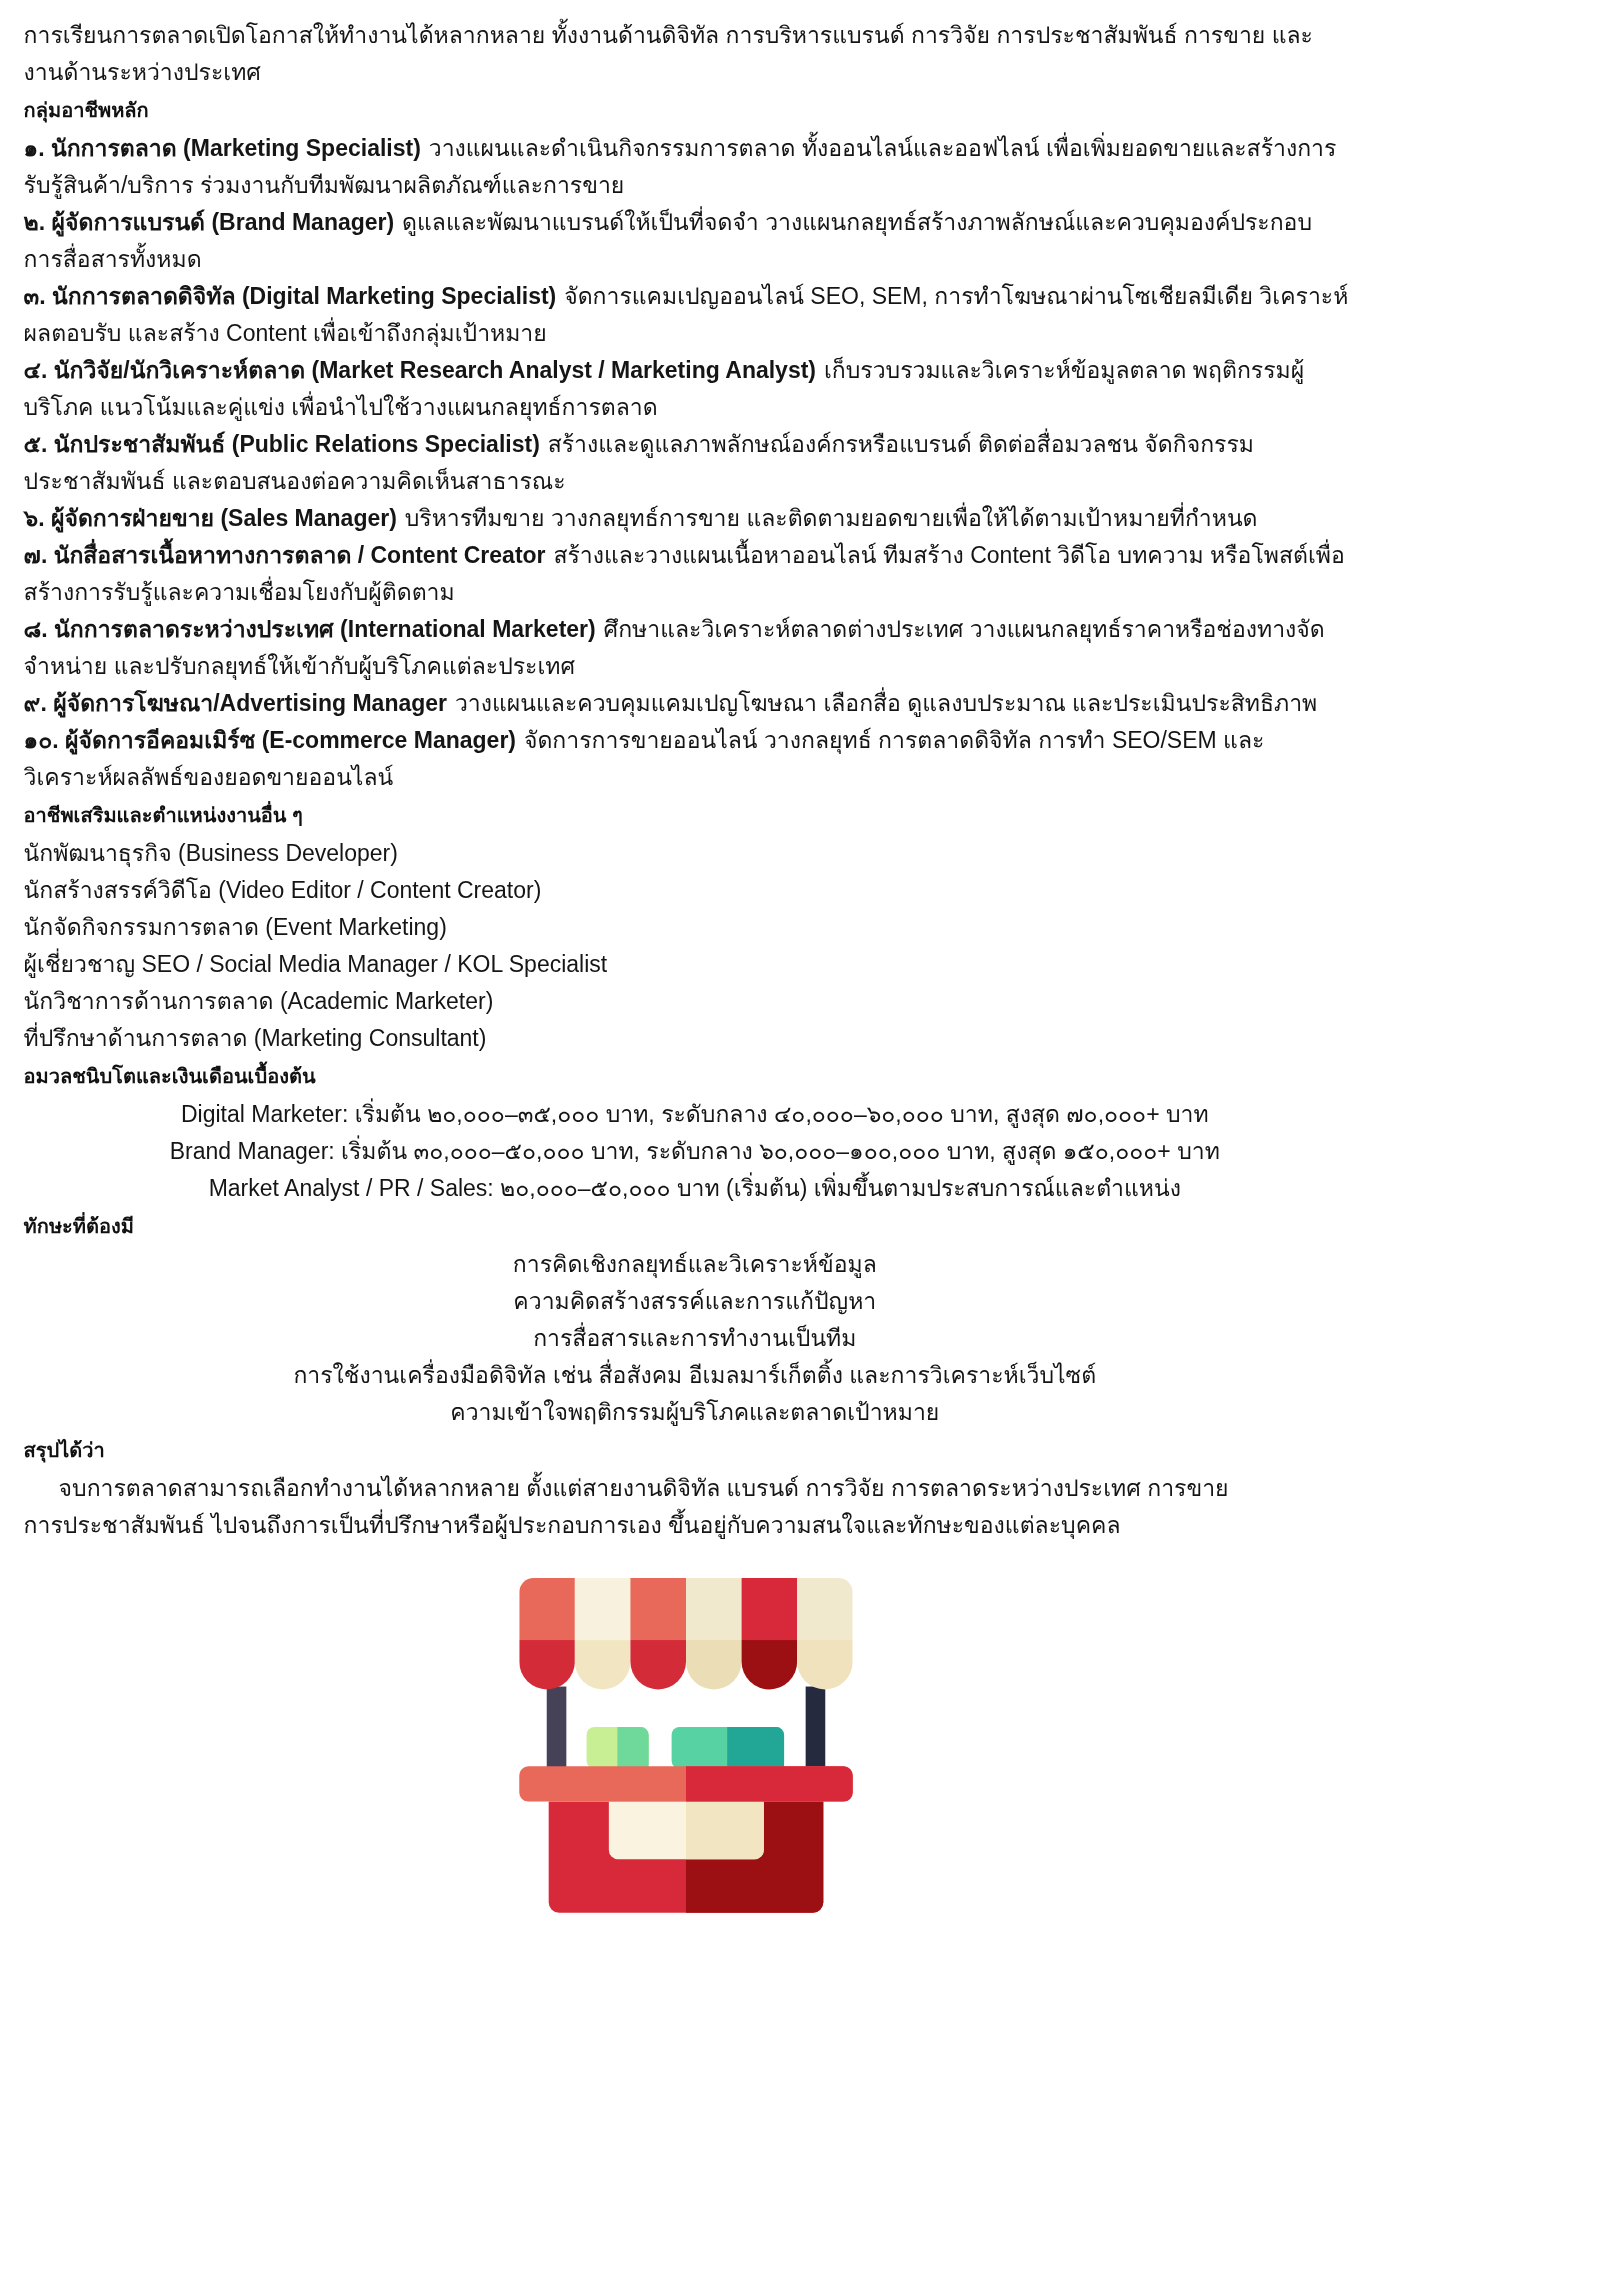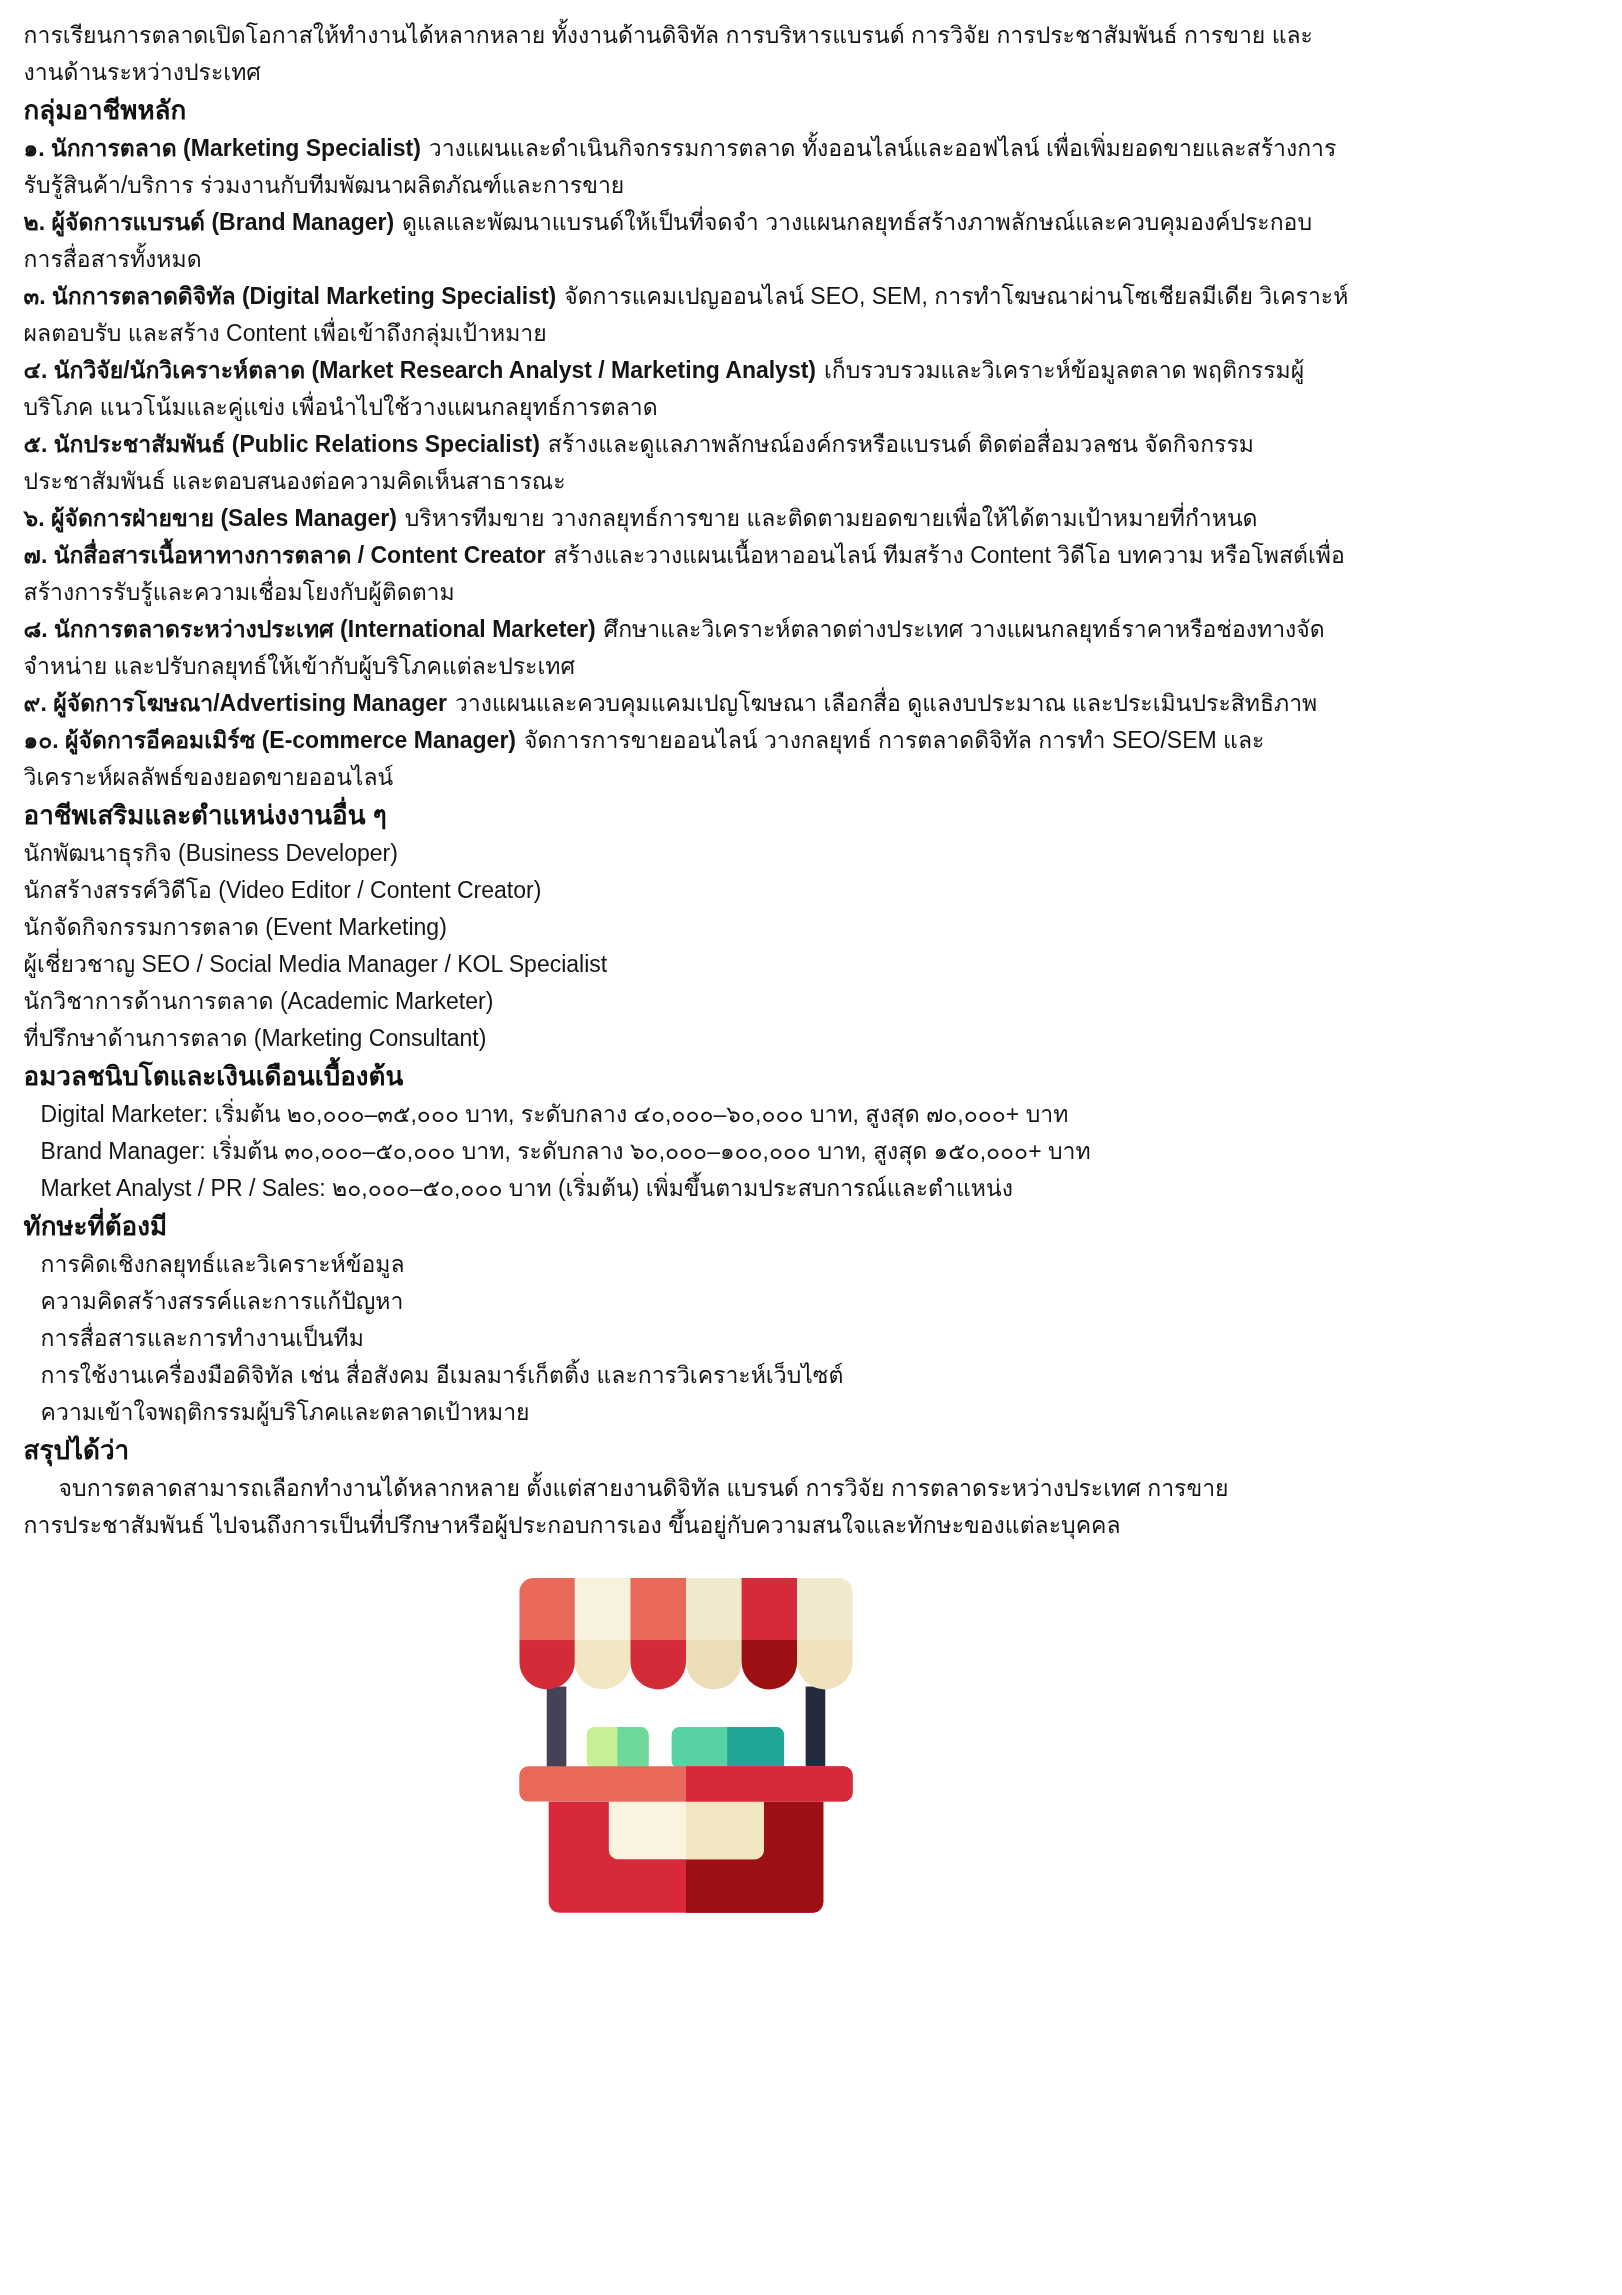--- a/index.html
+++ b/index.html
@@ -11,27 +11,27 @@
     background:#ffffff;
     color:#151515;
     font-family:"Liberation Sans","DejaVu Sans",sans-serif;
     font-size:23px;
     line-height:37px;
     padding:17px 30px 0 23.6px;
   }
   p{margin:0;}
   .sec-heading{
     margin:0;
-    font-size:26px;
+    font-size:20px;
     font-weight:700;
     line-height:39px;
     color:#111111;
   }
   .item .bold-name{font-weight:700;margin-right:7.9px;}
-  .indent1{padding-left:17px;}
+  .indent1{padding-left:17px;text-align:center;}
   .summary-text{text-indent:35px;}
   .illustration-wrap{
     width:334px;
     margin:34px auto 0 auto;
   }
   .illustration-wrap svg{display:block;}
 </style>
 </head>
 <body>
 

